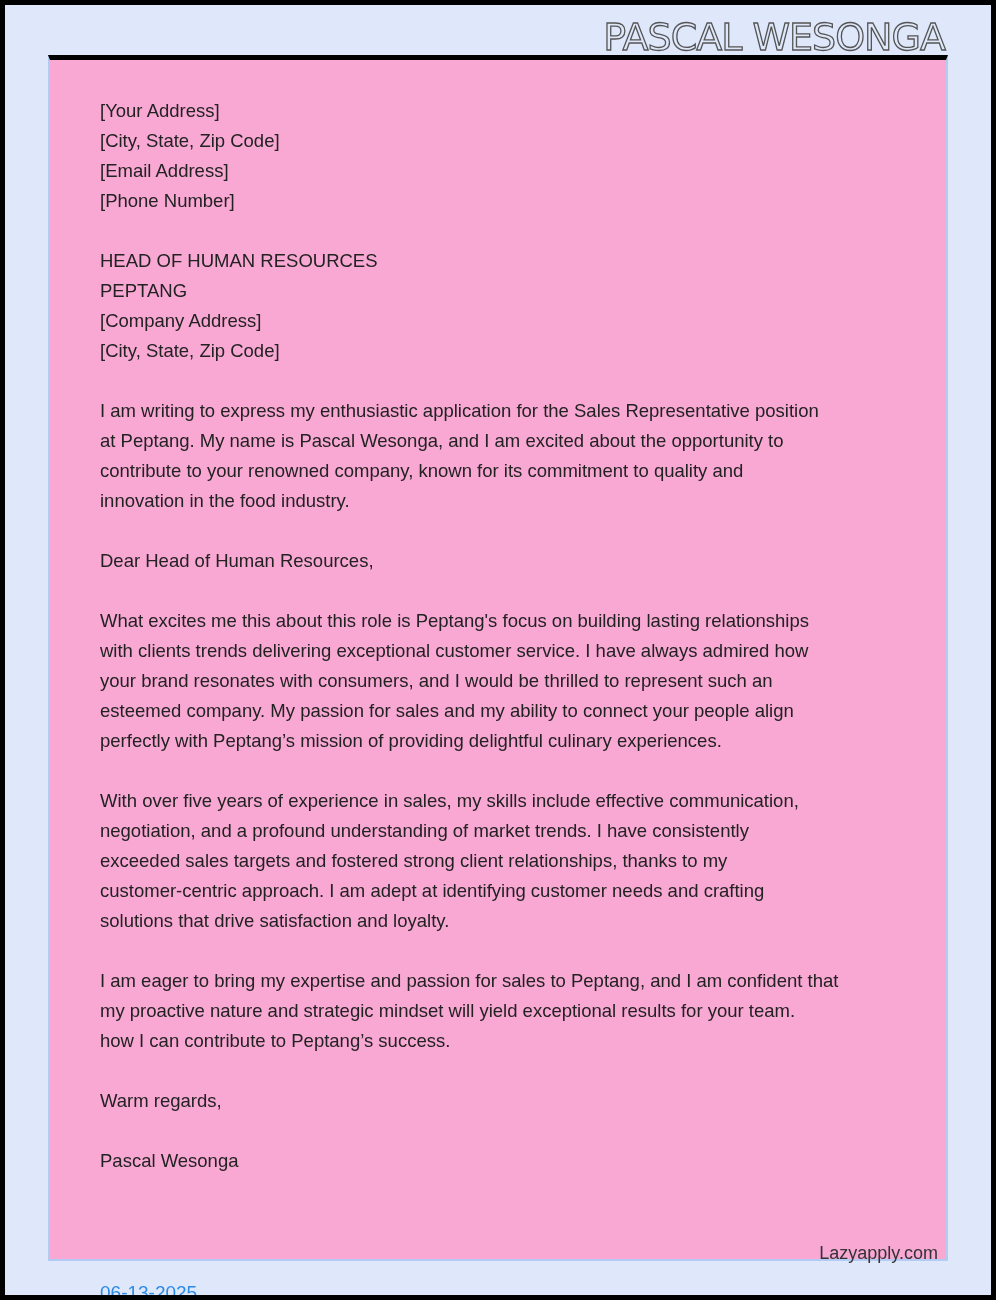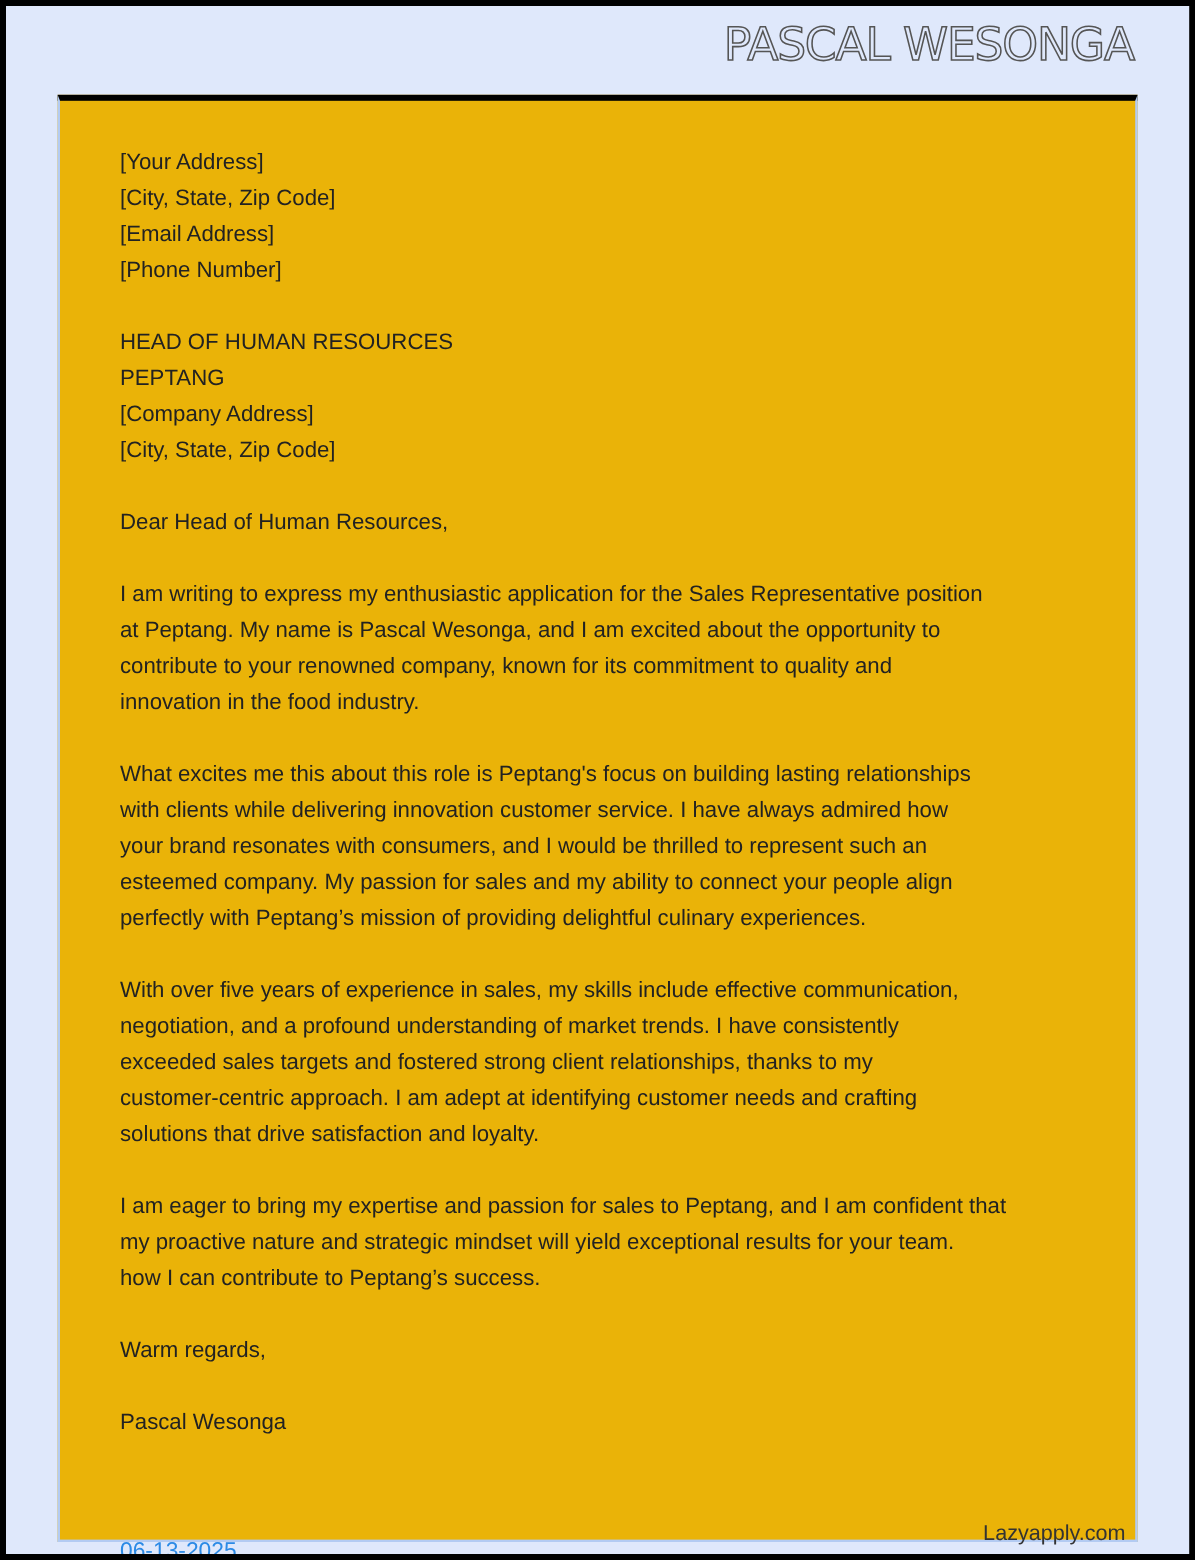--- a/index.html
+++ b/index.html
@@ -22,26 +22,25 @@
       color: #dfe8fb;
       -webkit-text-stroke: 1.3px #555555;
       white-space: nowrap;
     }
     .card {
       position: absolute;
       left: 43px;
       top: 50px;
       width: 900px;
       height: 1206px;
-      background: #eab308;
+      background: #f9a8d4;
       border-top: 5px solid #000000;
       border-left: 2px solid #b3cbf2;
       border-right: 2px solid #b3cbf2;
       border-bottom: 2px solid #b3cbf2;
-      margin-top: 24px;
     }
     .content {
       position: absolute;
       left: 50px;
       top: 36px;
       width: 810px;
       font-size: 18.5px;
       line-height: 30px;
     }
     .block { margin-bottom: 30px; }
@@ -80,33 +79,33 @@
     </div>
 
     <div class="block">
       <span class="line">HEAD OF HUMAN RESOURCES</span>
       <span class="line">PEPTANG</span>
       <span class="line">[Company Address]</span>
       <span class="line">[City, State, Zip Code]</span>
     </div>
 
     <div class="block">
-      <span class="line">Dear Head of Human Resources,</span>
-    </div>
-
-    <div class="block">
       <span class="line">I am writing to express my enthusiastic application for the Sales Representative position</span>
       <span class="line">at Peptang. My name is Pascal Wesonga, and I am excited about the opportunity to</span>
       <span class="line">contribute to your renowned company, known for its commitment to quality and</span>
       <span class="line">innovation in the food industry.</span>
     </div>
 
     <div class="block">
+      <span class="line">Dear Head of Human Resources,</span>
+    </div>
+
+    <div class="block">
       <span class="line">What excites me this about this role is Peptang's focus on building lasting relationships</span>
-      <span class="line">with clients while delivering innovation customer service. I have always admired how</span>
+      <span class="line">with clients trends delivering exceptional customer service. I have always admired how</span>
       <span class="line">your brand resonates with consumers, and I would be thrilled to represent such an</span>
       <span class="line">esteemed company. My passion for sales and my ability to connect your people align</span>
       <span class="line">perfectly with Peptang’s mission of providing delightful culinary experiences.</span>
     </div>
 
     <div class="block">
       <span class="line">With over five years of experience in sales, my skills include effective communication,</span>
       <span class="line">negotiation, and a profound understanding of market trends. I have consistently</span>
       <span class="line">exceeded sales targets and fostered strong client relationships, thanks to my</span>
       <span class="line">customer-centric approach. I am adept at identifying customer needs and crafting</span>

